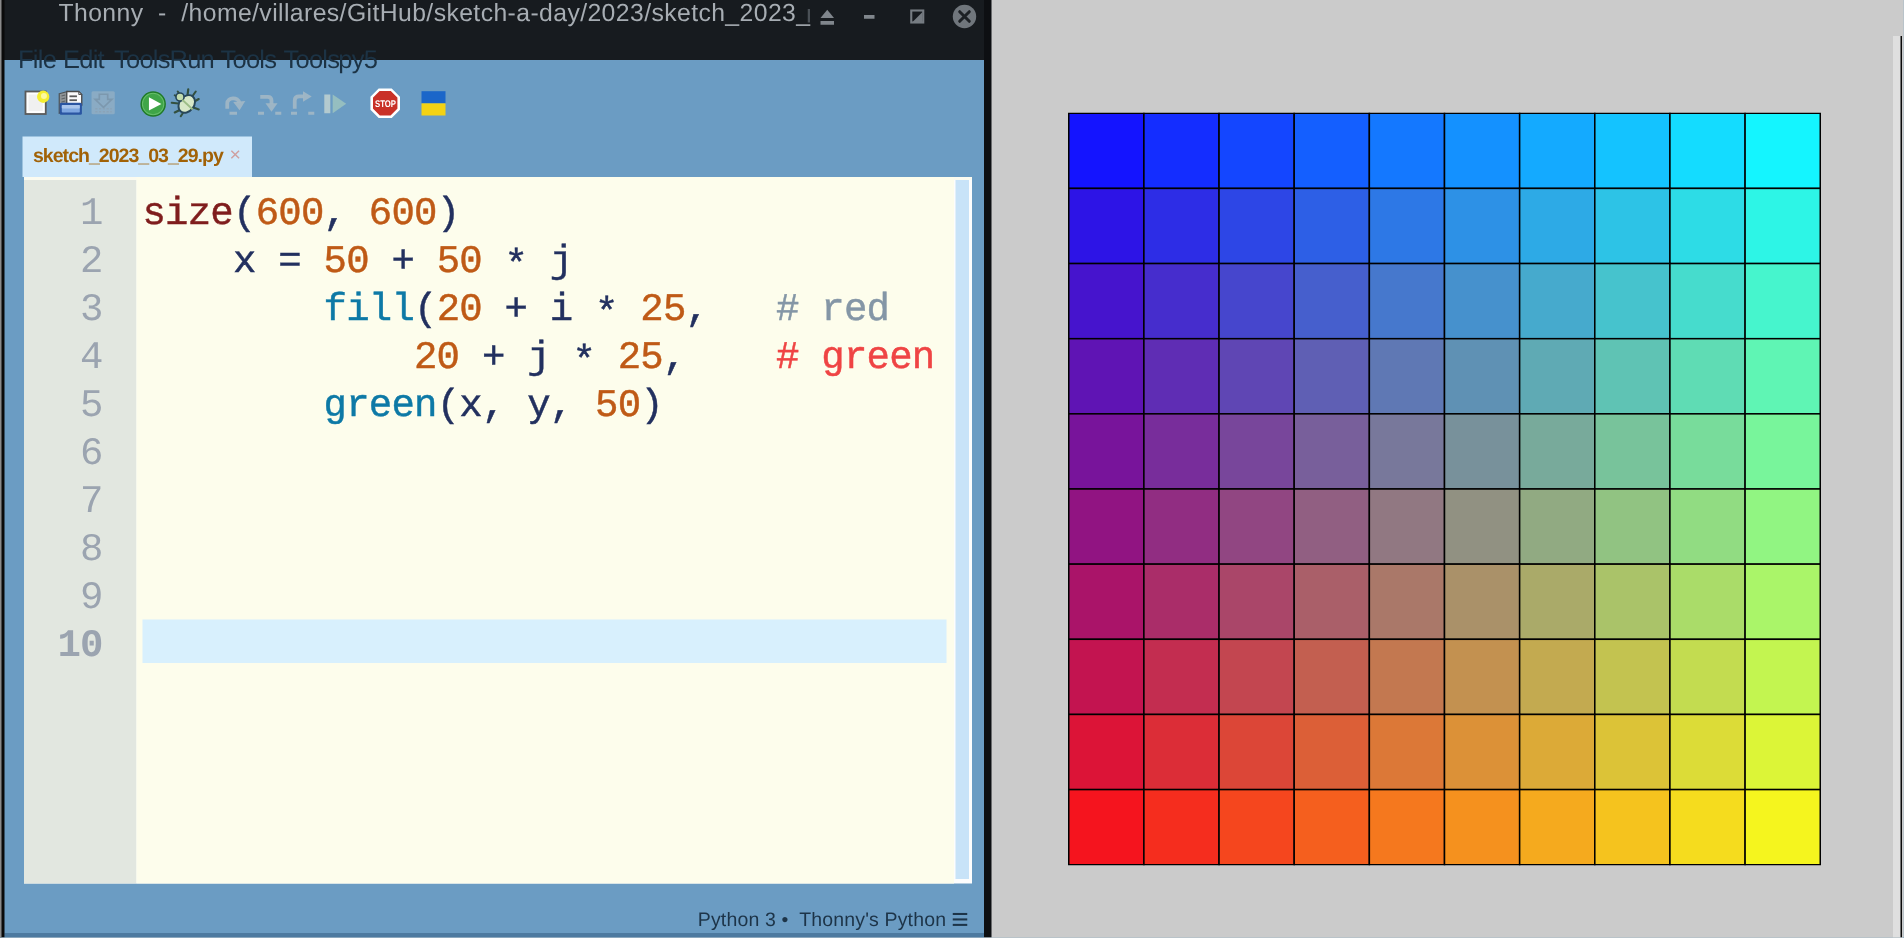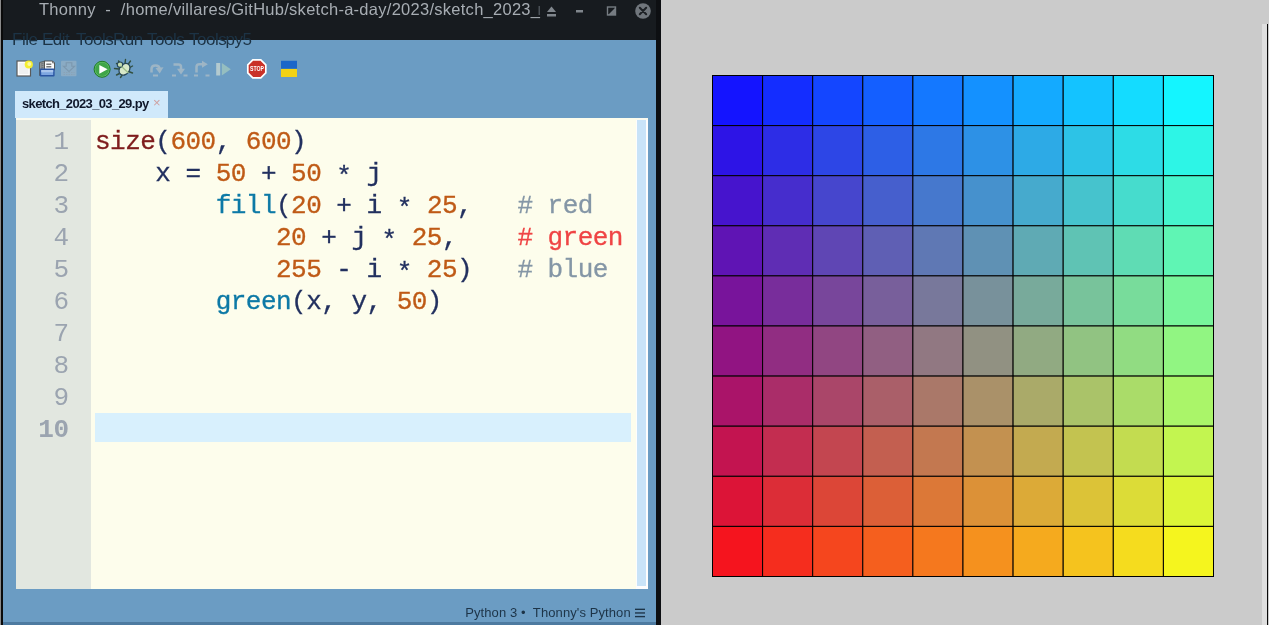--- a/index.html
+++ b/index.html
@@ -9,21 +9,21 @@
 #lw { position:absolute; left:0; top:0; width:656px; height:625px; background:#6b9cc3; }
 #ltitle { position:absolute; left:0; top:0; width:656px; height:40px; background:#171b1f; }
 #lborder { position:absolute; left:0; top:0; width:3px; height:625px; background:#0a0a0a; border-left:1px solid #8a8a8a; }
 .ttext { position:absolute; top:-0.5px; font-size:16.5px; letter-spacing:0.27px; color:#a7adb3; white-space:nowrap; }
 
 .wbtn { position:absolute; top:0; height:24px; }
 
 .menu { position:absolute; top:29.5px; font-size:17px; letter-spacing:-0.5px; color:#1c3345; }
 
 #tab { position:absolute; left:15px; top:91px; width:153px; height:27px; background:#d0e9fb; }
-#tab span.t { position:absolute; left:7px; top:5px; font-size:13px; font-weight:bold; color:#0f172a; letter-spacing:-0.65px; }
+#tab span.t { position:absolute; left:7px; top:5px; font-size:13px; font-weight:bold; color:#a16207; letter-spacing:-0.65px; }
 #tab span.x { position:absolute; left:138px; top:4px; font-size:13px; color:#cfa0a0; }
 
 #editor { position:absolute; left:16px; top:118px; width:632px; height:471px; background:#fdfdfd; }
 #gutter { position:absolute; left:0; top:0; width:75px; height:471px; background:#e2e7e0; }
 #codebg { position:absolute; left:75px; top:0; width:545px; height:471px; background:#fdfdec; }
 #hl { position:absolute; left:79px; top:294.5px; width:536px; height:29.5px; background:#d8f0fd; }
 #scroll { position:absolute; left:620.5px; top:2px; width:9.5px; height:466px; background:#c8e3f8; }
 .ln { position:absolute; right:0; width:75px; text-align:right; padding-right:22.5px; height:32px; line-height:32px; font-family:"Liberation Mono",monospace; font-size:26px; color:#9ba4b0; letter-spacing:-0.52px; }
 .ln.b { font-weight:bold; }
 #code { position:absolute; left:79px; top:8px; font-family:"Liberation Mono",monospace; font-size:26px; letter-spacing:-0.52px; -webkit-text-stroke:0.3px; }
@@ -260,21 +260,20 @@
 <div class="ln">7</div>
 <div class="ln">8</div>
 <div class="ln">9</div>
 <div class="ln b">10</div>
       </div>
       <div id="code">
 <div class="cl"><span style="color:#7f1d1d">size</span><span style="color:#22305f">(</span><span style="color:#bf5a16">600</span><span style="color:#22305f">, </span><span style="color:#bf5a16">600</span><span style="color:#22305f">)</span></div>
 <div class="cl"><span style="color:#22305f">    x = </span><span style="color:#bf5a16">50</span><span style="color:#22305f"> + </span><span style="color:#bf5a16">50</span><span style="color:#22305f"> </span><span class="st"><span style="color:#22305f">*</span></span><span style="color:#22305f"> j</span></div>
 <div class="cl"><span style="color:#22305f">        </span><span style="color:#0d79a6">fill</span><span style="color:#22305f">(</span><span style="color:#bf5a16">20</span><span style="color:#22305f"> + i </span><span class="st"><span style="color:#22305f">*</span></span><span style="color:#22305f"> </span><span style="color:#bf5a16">25</span><span style="color:#22305f">,   </span><span style="color:#8496a6"># red</span></div>
 <div class="cl"><span style="color:#22305f">            </span><span style="color:#bf5a16">20</span><span style="color:#22305f"> + j </span><span class="st"><span style="color:#22305f">*</span></span><span style="color:#22305f"> </span><span style="color:#bf5a16">25</span><span style="color:#22305f">,    </span><span style="color:#ef4444"># green</span></div>
-<div class="cl"><span style="color:#22305f">            </span><span style="color:#bf5a16">255</span><span style="color:#22305f"> - i </span><span class="st"><span style="color:#22305f">*</span></span><span style="color:#22305f"> </span><span style="color:#bf5a16">25</span><span style="color:#22305f">)   </span><span style="color:#8496a6"># blue</span></div>
 <div class="cl"><span style="color:#22305f">        </span><span style="color:#0d79a6">green</span><span style="color:#22305f">(</span><span style="color:#22305f">x, y, </span><span style="color:#bf5a16">50</span><span style="color:#22305f">)</span></div>
 <div class="cl"></div>
       </div>
     </div>
     <div id="status">Python 3 •&nbsp; Thonny's Python&nbsp;<svg width="10" height="10" viewBox="0 0 11 10" style="vertical-align:-0.5px">
           <g fill="#1d3448">
             <rect x="0" y="0.2" width="11" height="1.5"></rect>
             <rect x="0" y="4.2" width="11" height="1.5"></rect>
             <rect x="0" y="8.2" width="11" height="1.5"></rect>
           </g>

